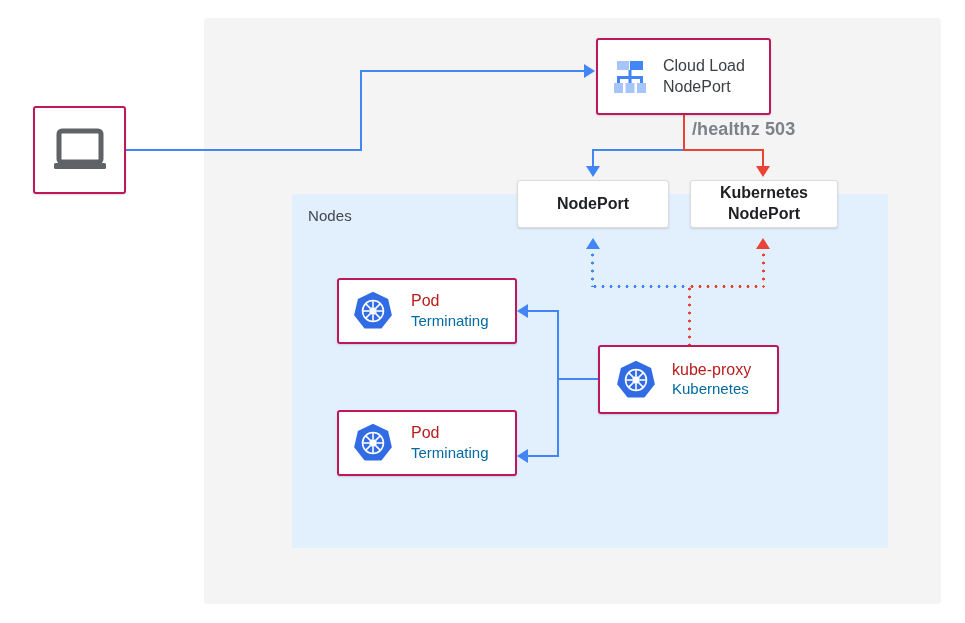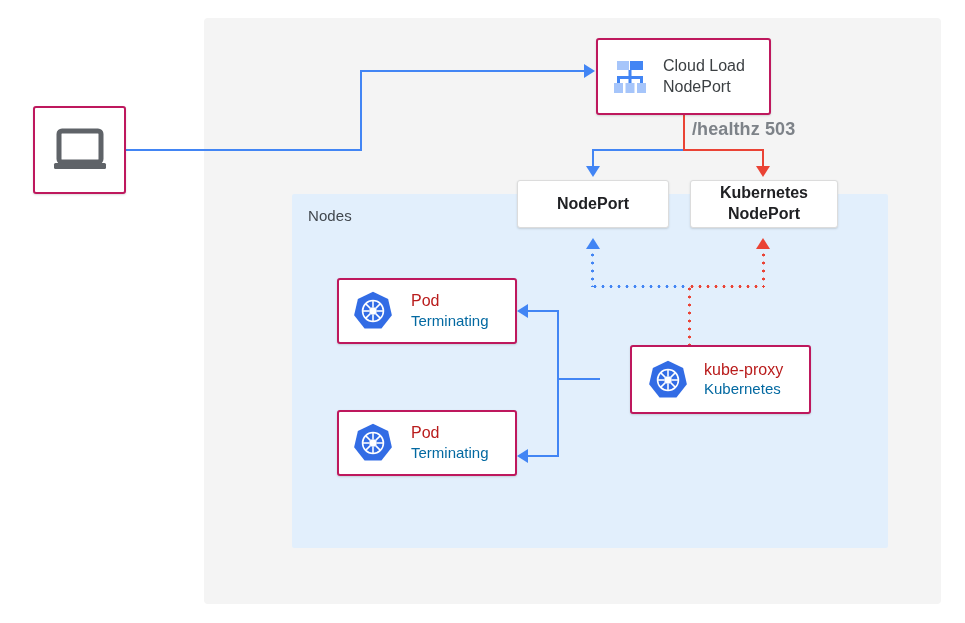--- a/index.html
+++ b/index.html
@@ -120,21 +120,20 @@
   .pod-2 { top: 410px; }
 
   
   .kubeproxy-box {
     left: 598px;
     top: 345px;
     width: 181px;
     height: 69px;
     padding-left: 14px;
     gap: 14px;
-    margin-left: 32px;
   }
 
   
   .icon { display: block; flex: none; }
 
   
   .seg {
     position: absolute;
     background: #4285f4;
   }

